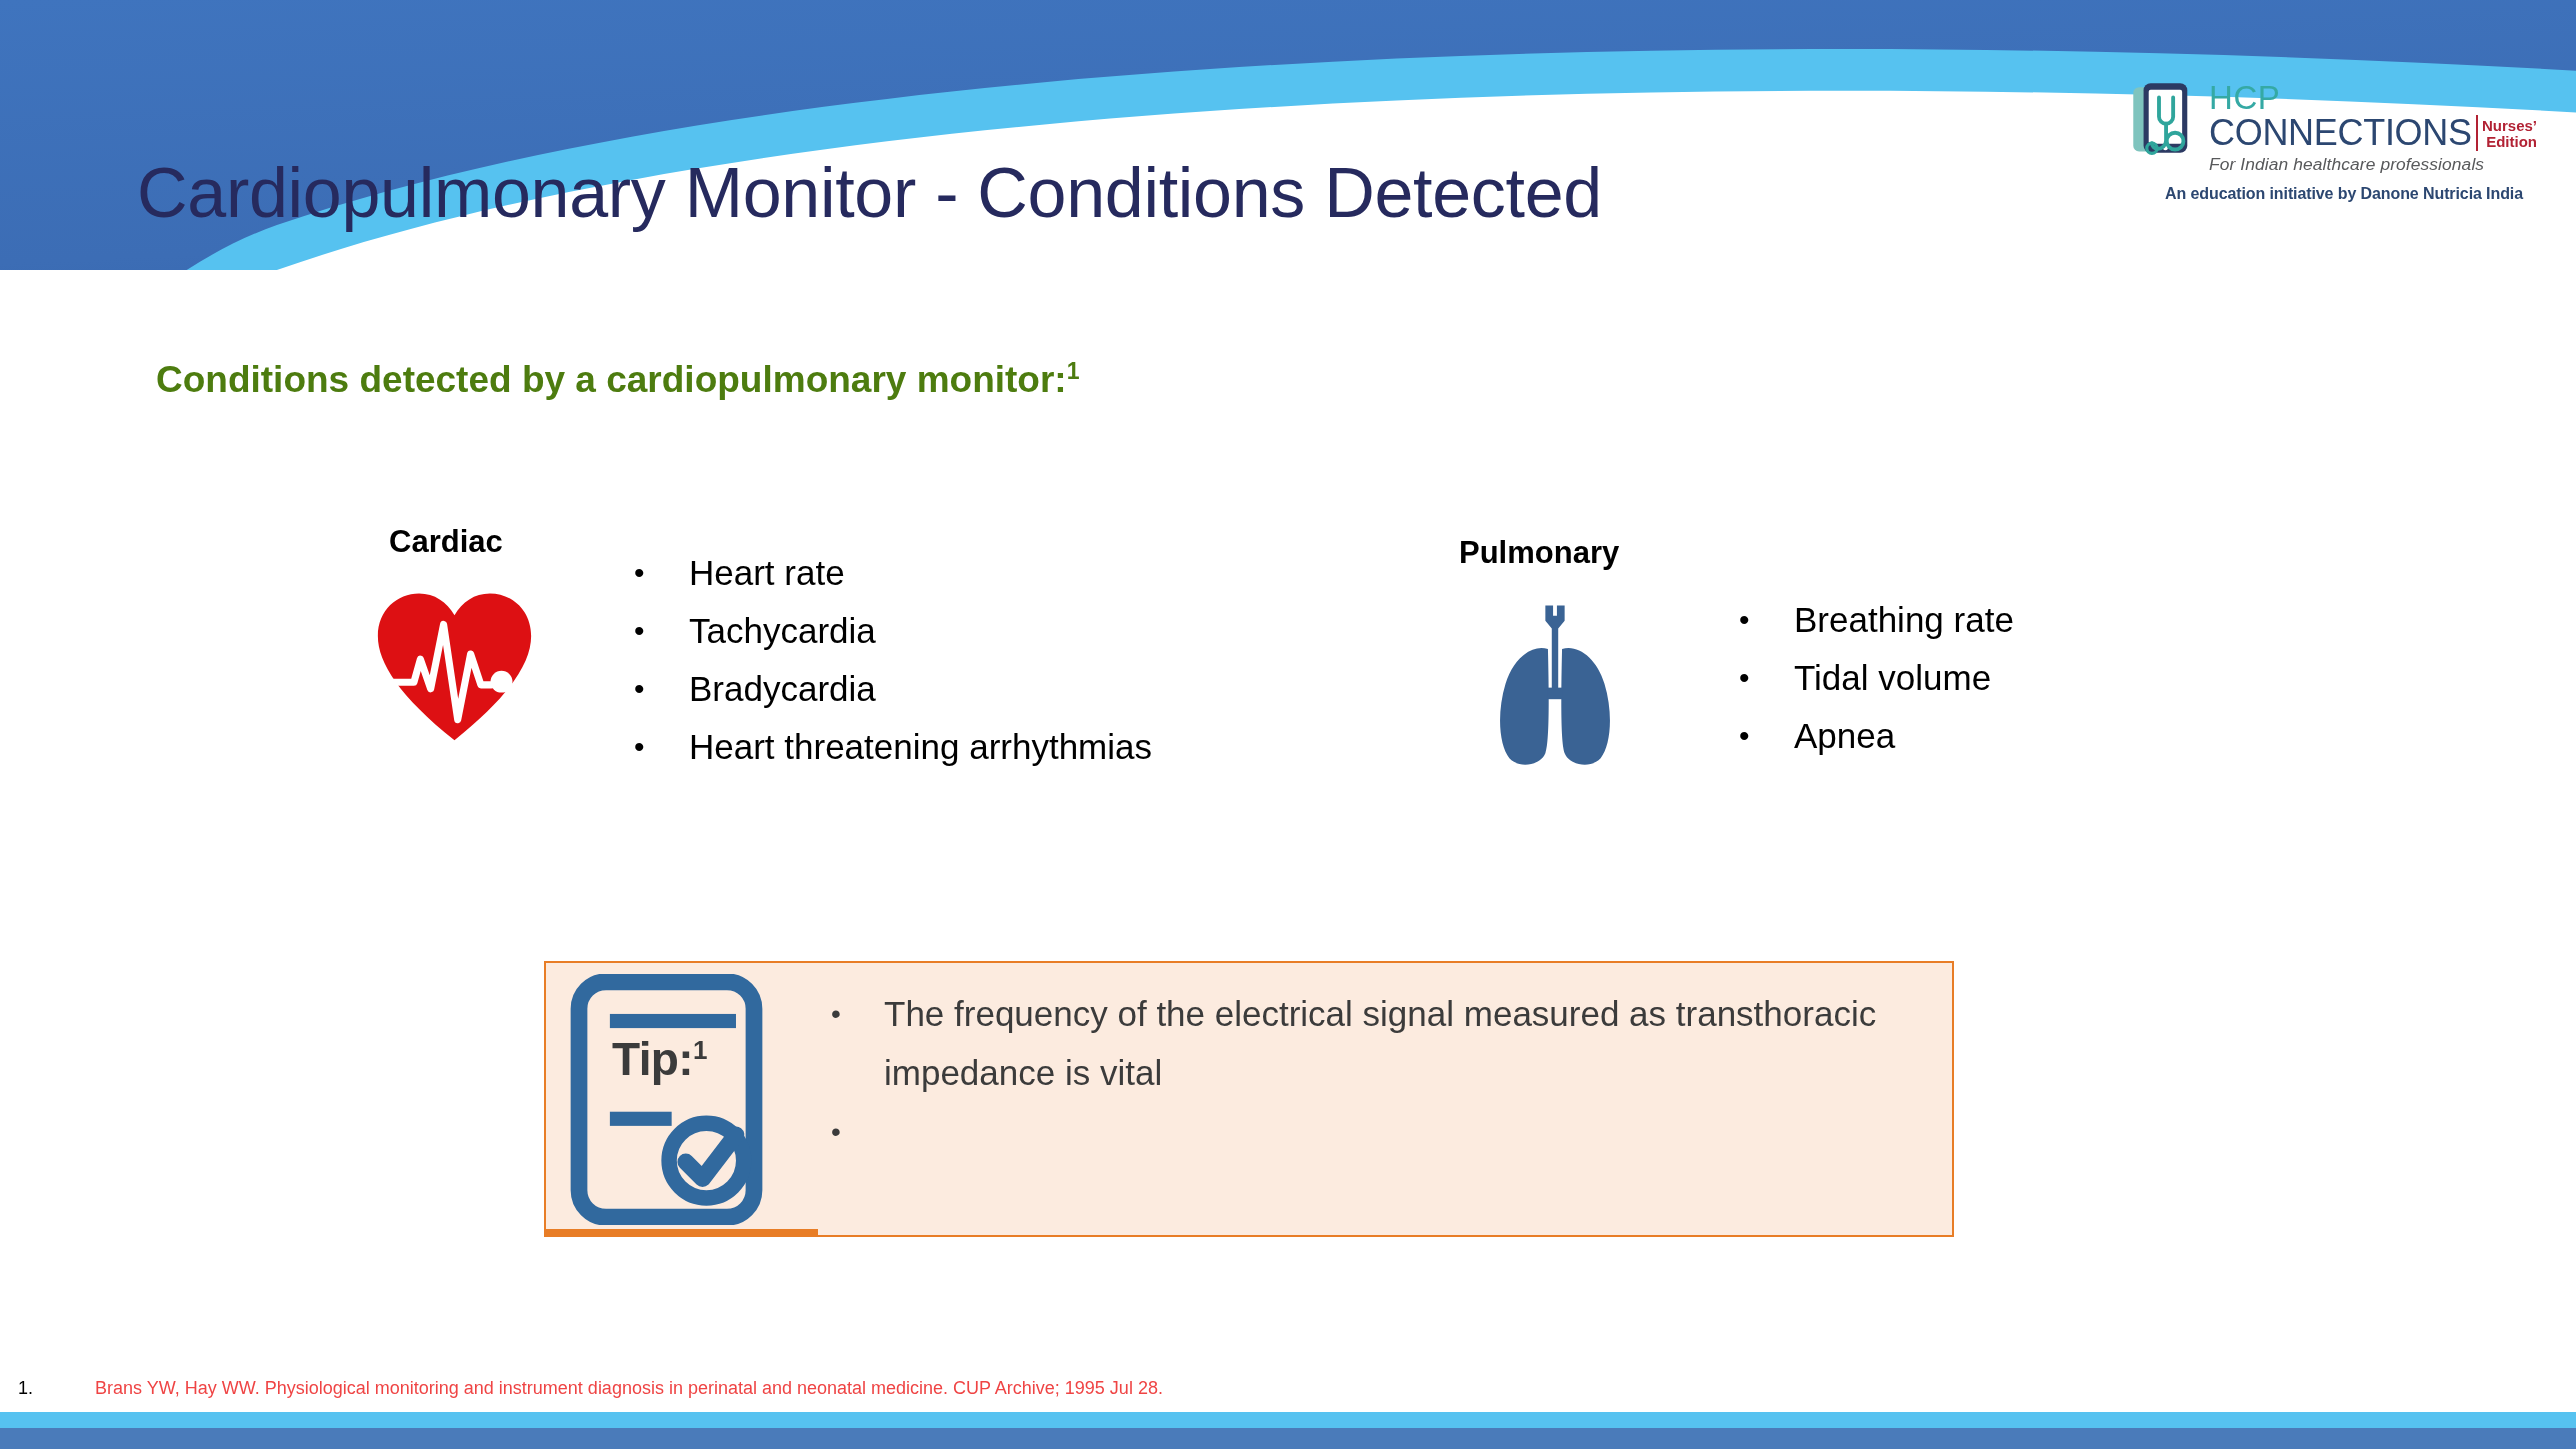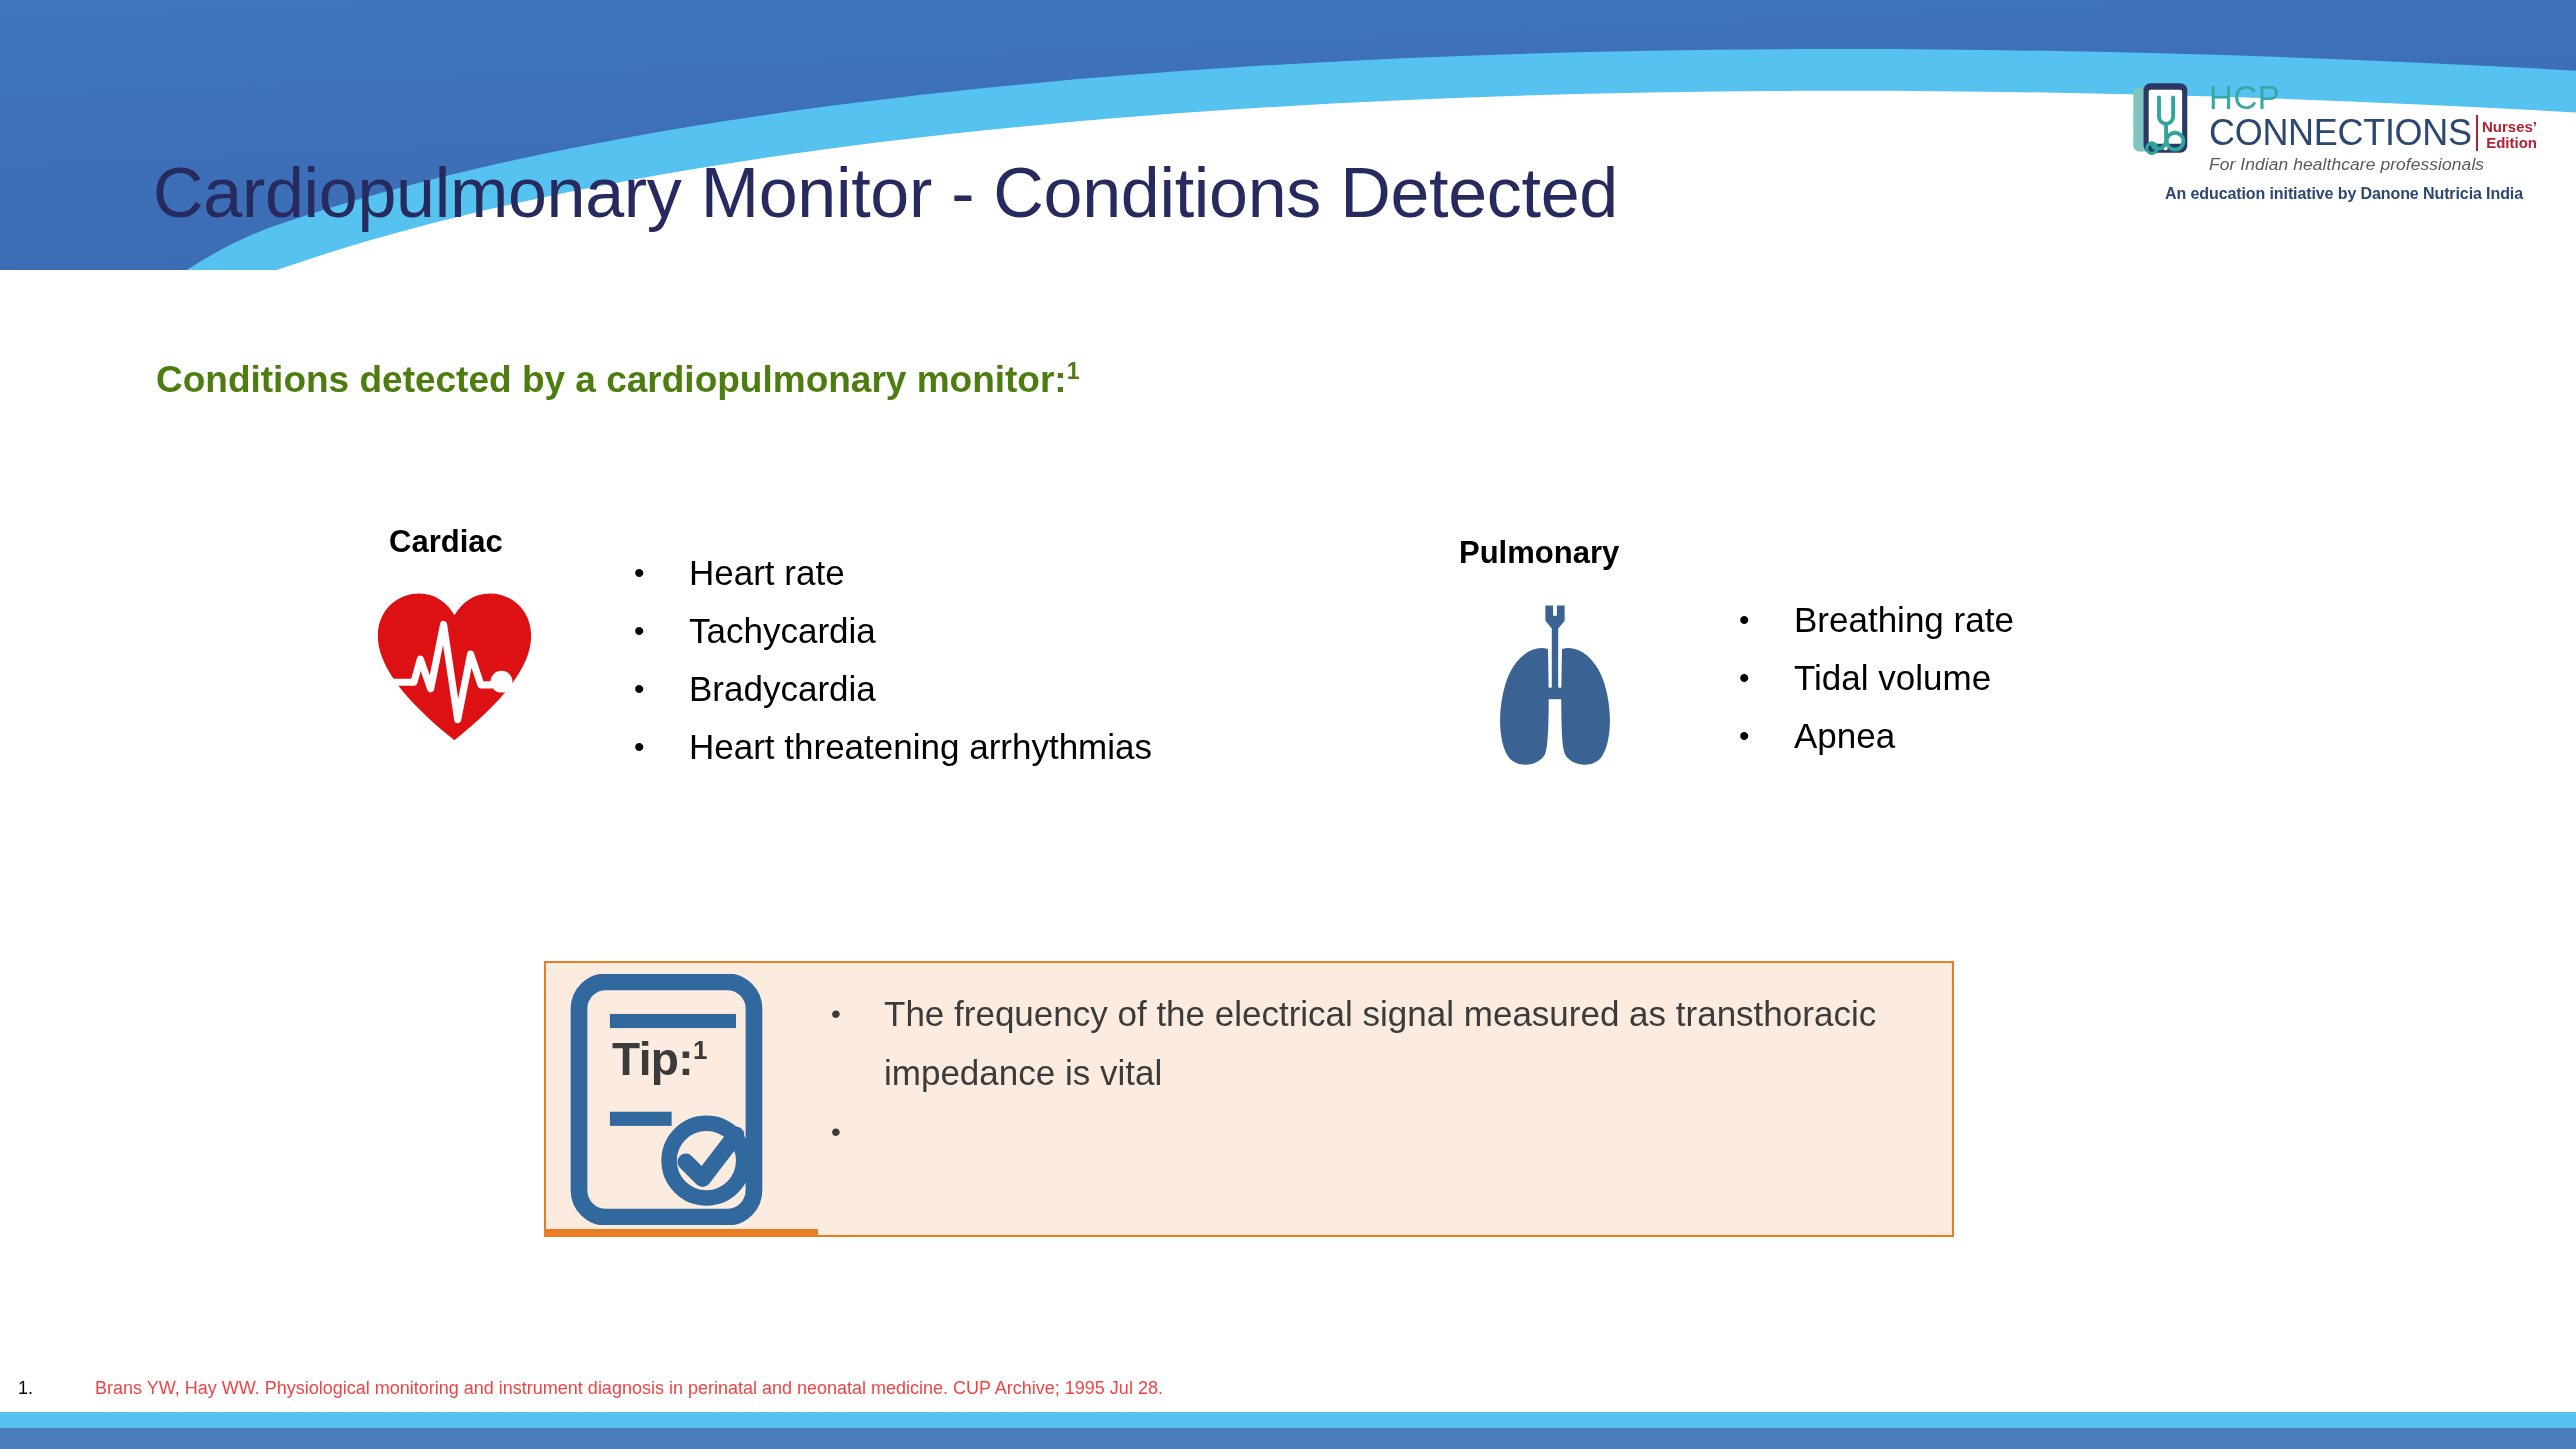--- a/index.html
+++ b/index.html
@@ -45,21 +45,21 @@
   }
   .logo-hcp {
     font-size: 33px;
     letter-spacing: 0.6px;
     color: #35A9A4;
     line-height: 33px;
     font-weight: 400;
   }
   .logo-conn-row {
     display: flex;
-    align-items: flex-end;
+    align-items: center;
     margin-top: 1.3px;
   }
   .logo-conn {
     font-size: 36px;
     color: #2C4771;
     line-height: 36px;
     letter-spacing: -0.3px;
     font-weight: 400;
   }
   .logo-divider {
@@ -91,21 +91,21 @@
     text-align: center;
     font-size: 16px;
     font-weight: bold;
     color: #2C4771;
     letter-spacing: -0.1px;
   }
 
   
   #slide-title {
     position: absolute;
-    left: 153px;
+    left: 137px;
     top: 153px;
     font-size: 70px;
     color: #262A5E;
     letter-spacing: -0.3px;
     white-space: nowrap;
   }
 
   
   #subtitle {
     position: absolute;

